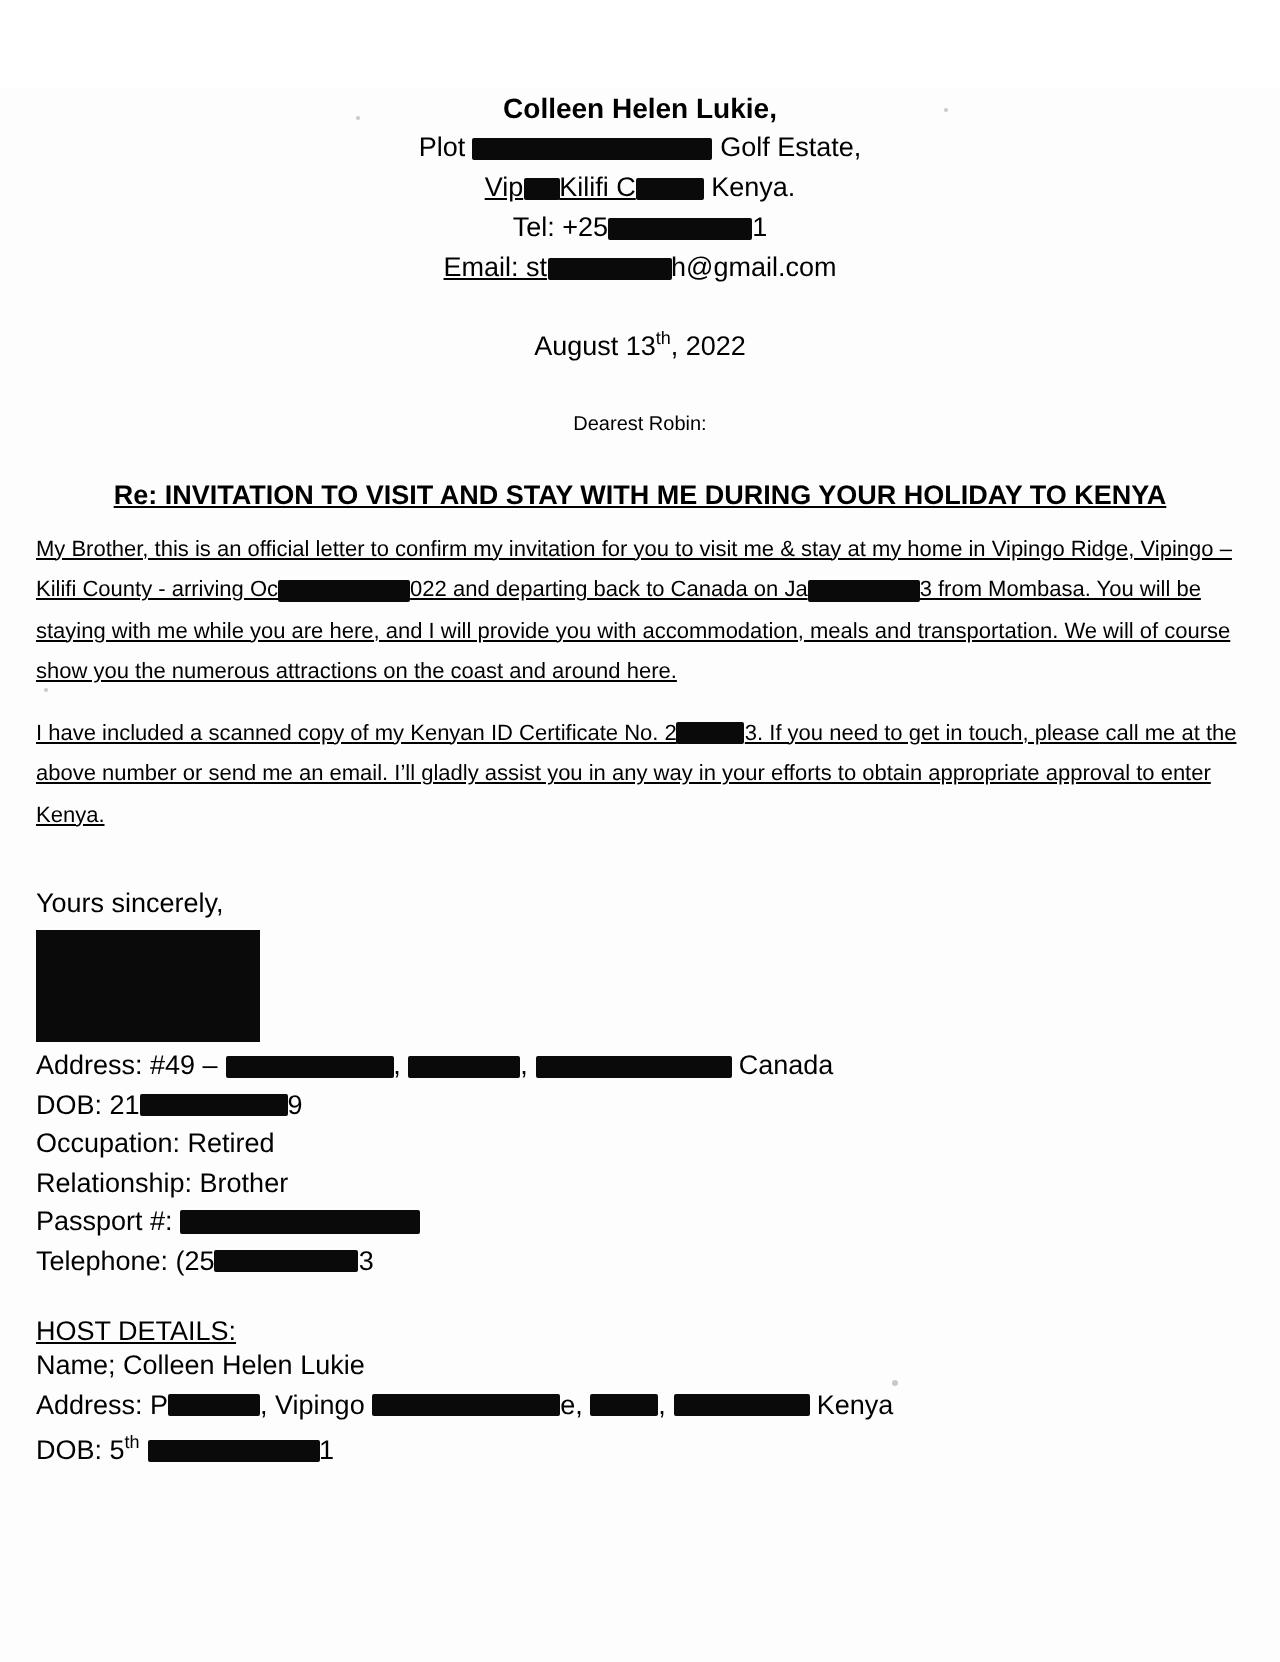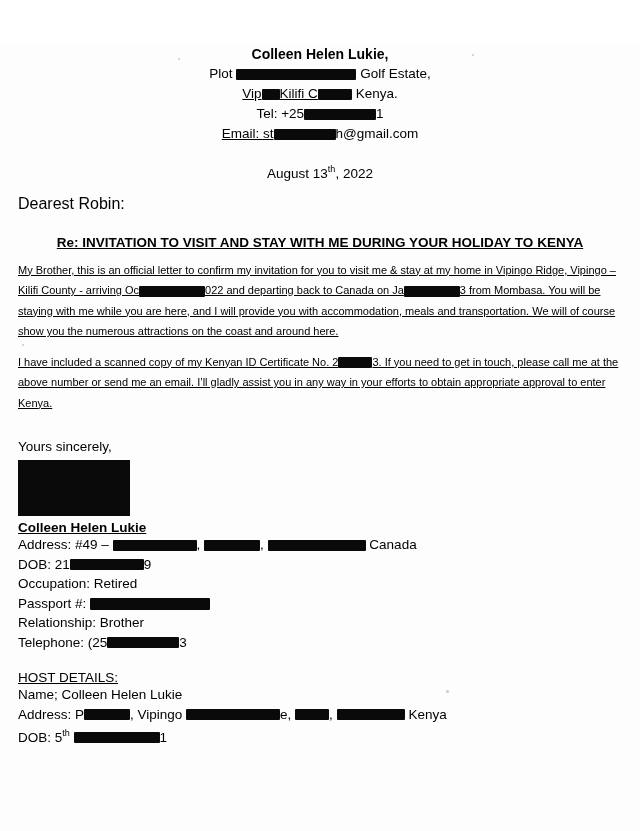--- a/index.html
+++ b/index.html
@@ -59,22 +59,23 @@
   .redact.tall { height: 12px; }
 
   .date-line {
     text-align: center;
     margin-top: 20px;
     font-size: 13.5px;
   }
   sup { font-size: 9px; }
 
   .salutation {
-    margin-top: 14px;
-    font-size: 16px;
+    margin-top: 26px;
+    font-size: 10px;
+    text-align: center;
   }
 
   .subject {
     margin-top: 22px;
     text-align: center;
     font-weight: bold;
     font-size: 13.5px;
     text-decoration: underline;
   }
 
@@ -164,33 +165,32 @@
     <span>I have included a scanned copy of my Kenyan ID Certificate No. 2</span><span class="redact" style="width:34px;"></span><span>3.  If you need to get in touch, please call me at the above number or send me an email. I’ll gladly assist you in any way in your efforts to obtain appropriate approval to enter Kenya.</span>
   </p>
 
   <div class="closing">Yours sincerely,</div>
 
   <div class="signature-block">
     <div class="sig-bar" style="left:0px;top:4px;width:112px;height:32px;"></div>
     <div class="sig-bar" style="left:0px;top:34px;width:112px;height:26px;"></div>
   </div>
 
-  <div class="sig-name">Colleen Helen Lukie</div>
 
   <div class="detail-line">
     <span>Address: #49 – </span><span class="redact" style="width:84px;"></span>, <span class="redact" style="width:56px;"></span>, <span class="redact" style="width:98px;"></span> <span>Canada</span>
   </div>
   <div class="detail-line">
     <span>DOB: 21</span><span class="redact" style="width:74px;"></span><span>9</span>
   </div>
   <div class="detail-line">Occupation:  Retired</div>
+  <div class="detail-line">Relationship: Brother</div>
   <div class="detail-line">
     <span>Passport #:</span> <span class="redact tall" style="width:120px;"></span>
   </div>
-  <div class="detail-line">Relationship: Brother</div>
   <div class="detail-line">
     <span>Telephone: (25</span><span class="redact" style="width:72px;"></span><span>3</span>
   </div>
 
   <div class="section-head">HOST DETAILS:</div>
   <div class="detail-line">Name; Colleen Helen Lukie</div>
   <div class="detail-line">
     <span>Address: P</span><span class="redact" style="width:46px;"></span><span>, Vipingo </span><span class="redact" style="width:94px;"></span>e, <span class="redact" style="width:34px;"></span>, <span class="redact" style="width:68px;"></span> <span>Kenya</span>
   </div>
   <div class="detail-line">

